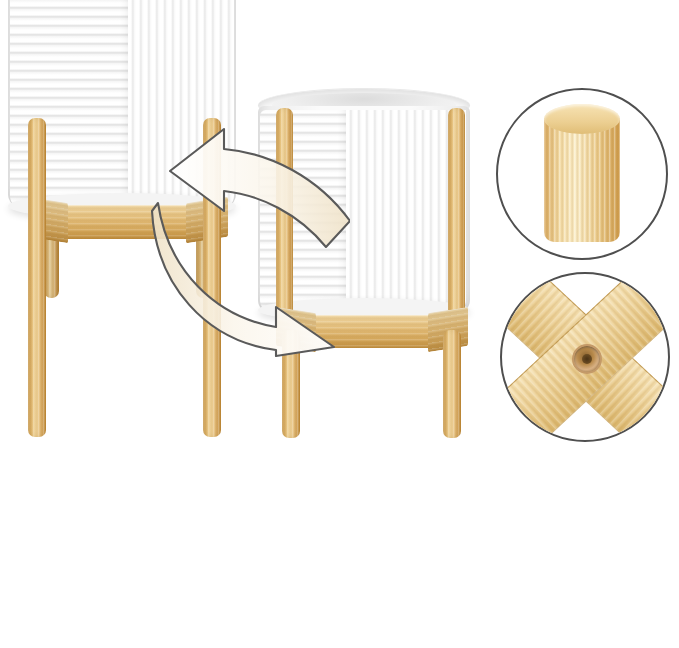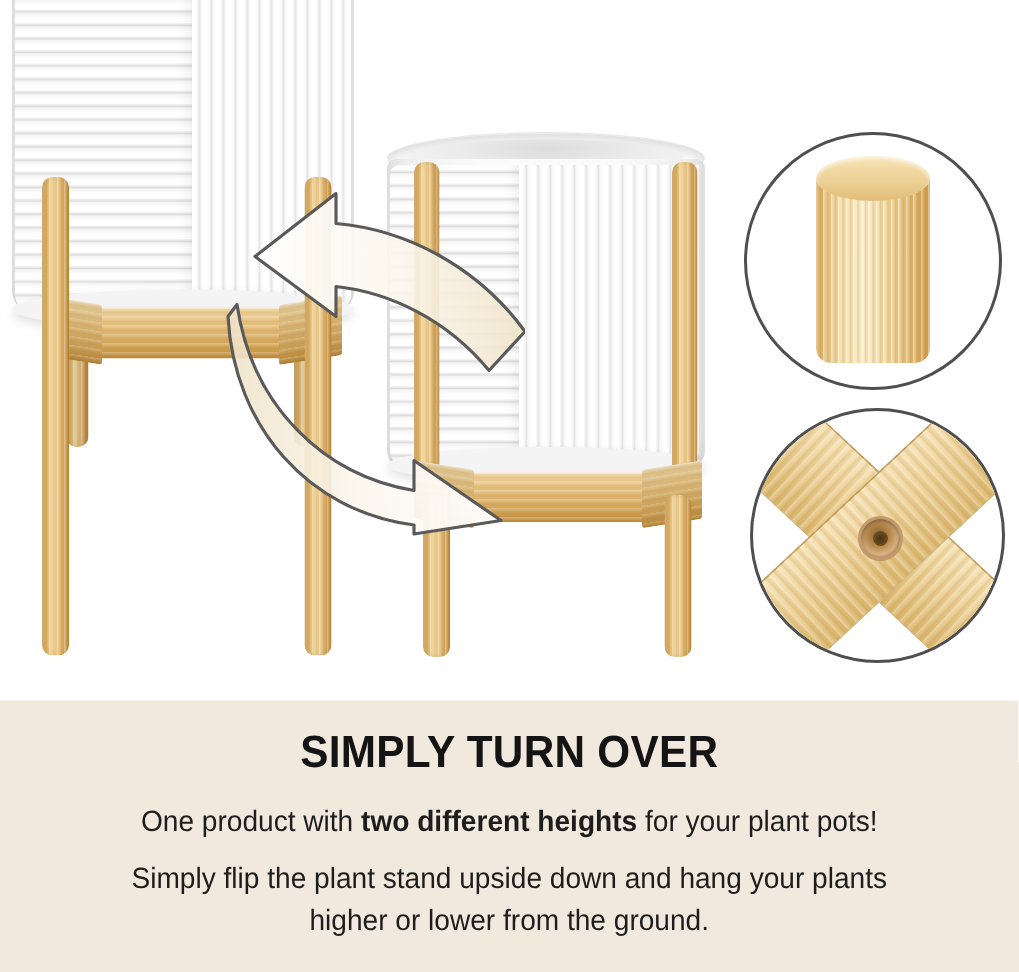--- a/index.html
+++ b/index.html
@@ -249,20 +249,13 @@
 
     <div class="detail" style="left:500px;top:272px;width:166px;height:166px;">
       <div class="xjoint">
         <div class="xarm a"></div>
         <div class="xarm b"></div>
         <div class="screw"></div>
       </div>
     </div>
   </div>
 
-  <div class="panel">
-    <h1 class="headline">SIMPLY TURN OVER</h1>
-    <p class="sub1">
-      <span>One product with </span><b>two different heights</b><span> for your plant pots!</span>
-    </p>
-    <p class="sub2">Simply flip the plant stand upside down and hang your plants higher or lower from the ground.</p>
-  </div>
 </div>
 
 </body></html>

